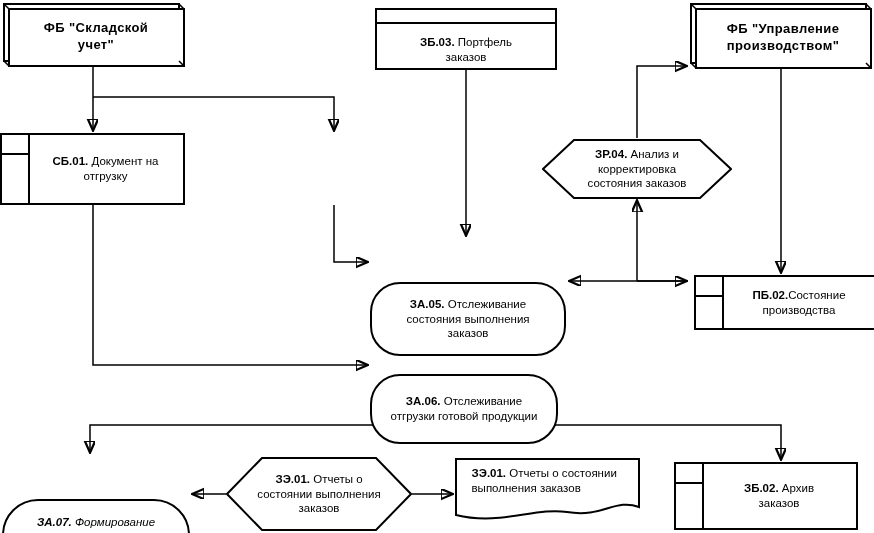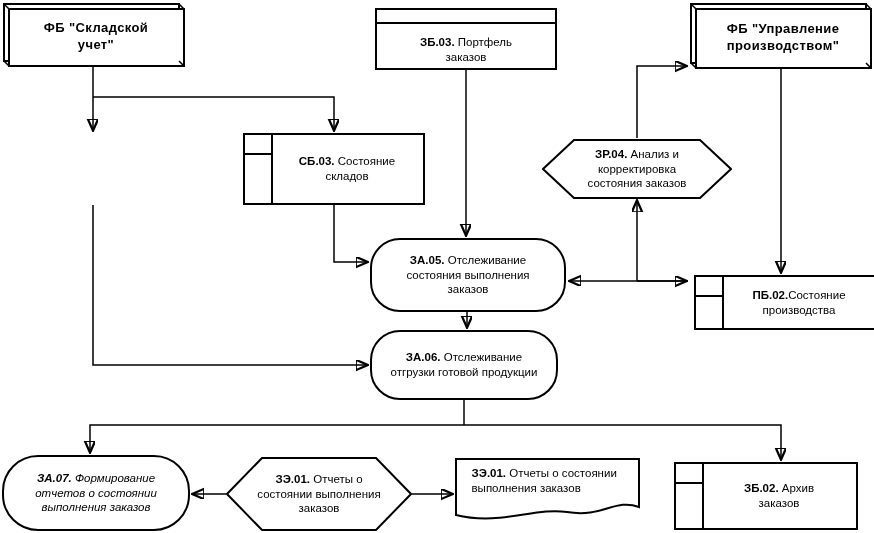--- a/index.html
+++ b/index.html
@@ -14,21 +14,21 @@
   .rect { border:2px solid #000; background:#fff; display:flex; align-items:center; justify-content:center; }
   .topline::before { content:''; position:absolute; left:0; right:0; top:12px; height:2px; background:#000; }
   .topline { padding-top:22px; }
 
   
   .store { border:2px solid #000; background:#fff; display:flex; align-items:center; justify-content:center; padding-left:30px; padding-right:4px; }
   .store::before { content:''; position:absolute; left:26px; top:0; bottom:0; width:2px; background:#000; }
   .store::after  { content:''; position:absolute; left:0; top:18px; width:26px; height:2px; background:#000; }
 
   
-  .proc { border:2px solid #000; background:#fff; display:flex; align-items:center; justify-content:center; }
+  .proc { border:2px solid #000; background:#fff; display:flex; align-items:center; justify-content:center;margin-top:44px; }
 
   
   .svgnode { display:flex; align-items:center; justify-content:center; }
   .svgnode > svg { position:absolute; left:0; top:0; }
   .svgnode .label { position:relative; }
 
   .fb-label { font-weight:bold; font-size:13px; letter-spacing:.4px; line-height:1.3; }
 
   .doc-label { text-align:left; position:relative; align-self:flex-start; padding:8px 4px 0 8px; }
 
@@ -82,27 +82,27 @@
 
   <div class="node svgnode" style="left:690px; top:3px; width:182px; height:66px;">
     <svg width="182" height="66">
       <rect x="1" y="1" width="175" height="59" fill="#fff" stroke="#000" stroke-width="2"></rect>
       <rect x="6" y="6" width="175" height="59" fill="#fff" stroke="#000" stroke-width="2"></rect>
       <path d="M1,1 L6,6 M176,1 L181,6 M1,60 L6,65 M176,60 L181,65" stroke="#000" stroke-width="1.5"></path>
     </svg>
     <div class="label fb-label" style="width:140px; padding-left:4px; padding-top:4px;">ФБ "Управление производством"</div>
   </div>
 
-
-  <div class="node store" style="left:243px; top:133px; width:182px; height:72px;">
+  <div class="node store" style="left:0px; top:133px; width:185px; height:72px;">
     <div style="width:120px;">
-      <span class="nid">СБ.03.</span>
-      <span>Состояние складов</span>
+      <span class="nid">СБ.01.</span>
+      <span>Документ на отгрузку</span>
     </div>
   </div>
+
 
   <div class="node svgnode" style="left:542px; top:139px; width:190px; height:60px;">
     <svg width="190" height="60">
       <polygon points="32,1 158,1 189,30 158,59 32,59 1,30" fill="#fff" stroke="#000" stroke-width="2"></polygon>
     </svg>
     <div class="label" style="width:132px;">
       <span class="nid">ЗР.04.</span>
       <span>Анализ и корректировка состояния заказов</span>
     </div>
   </div>

